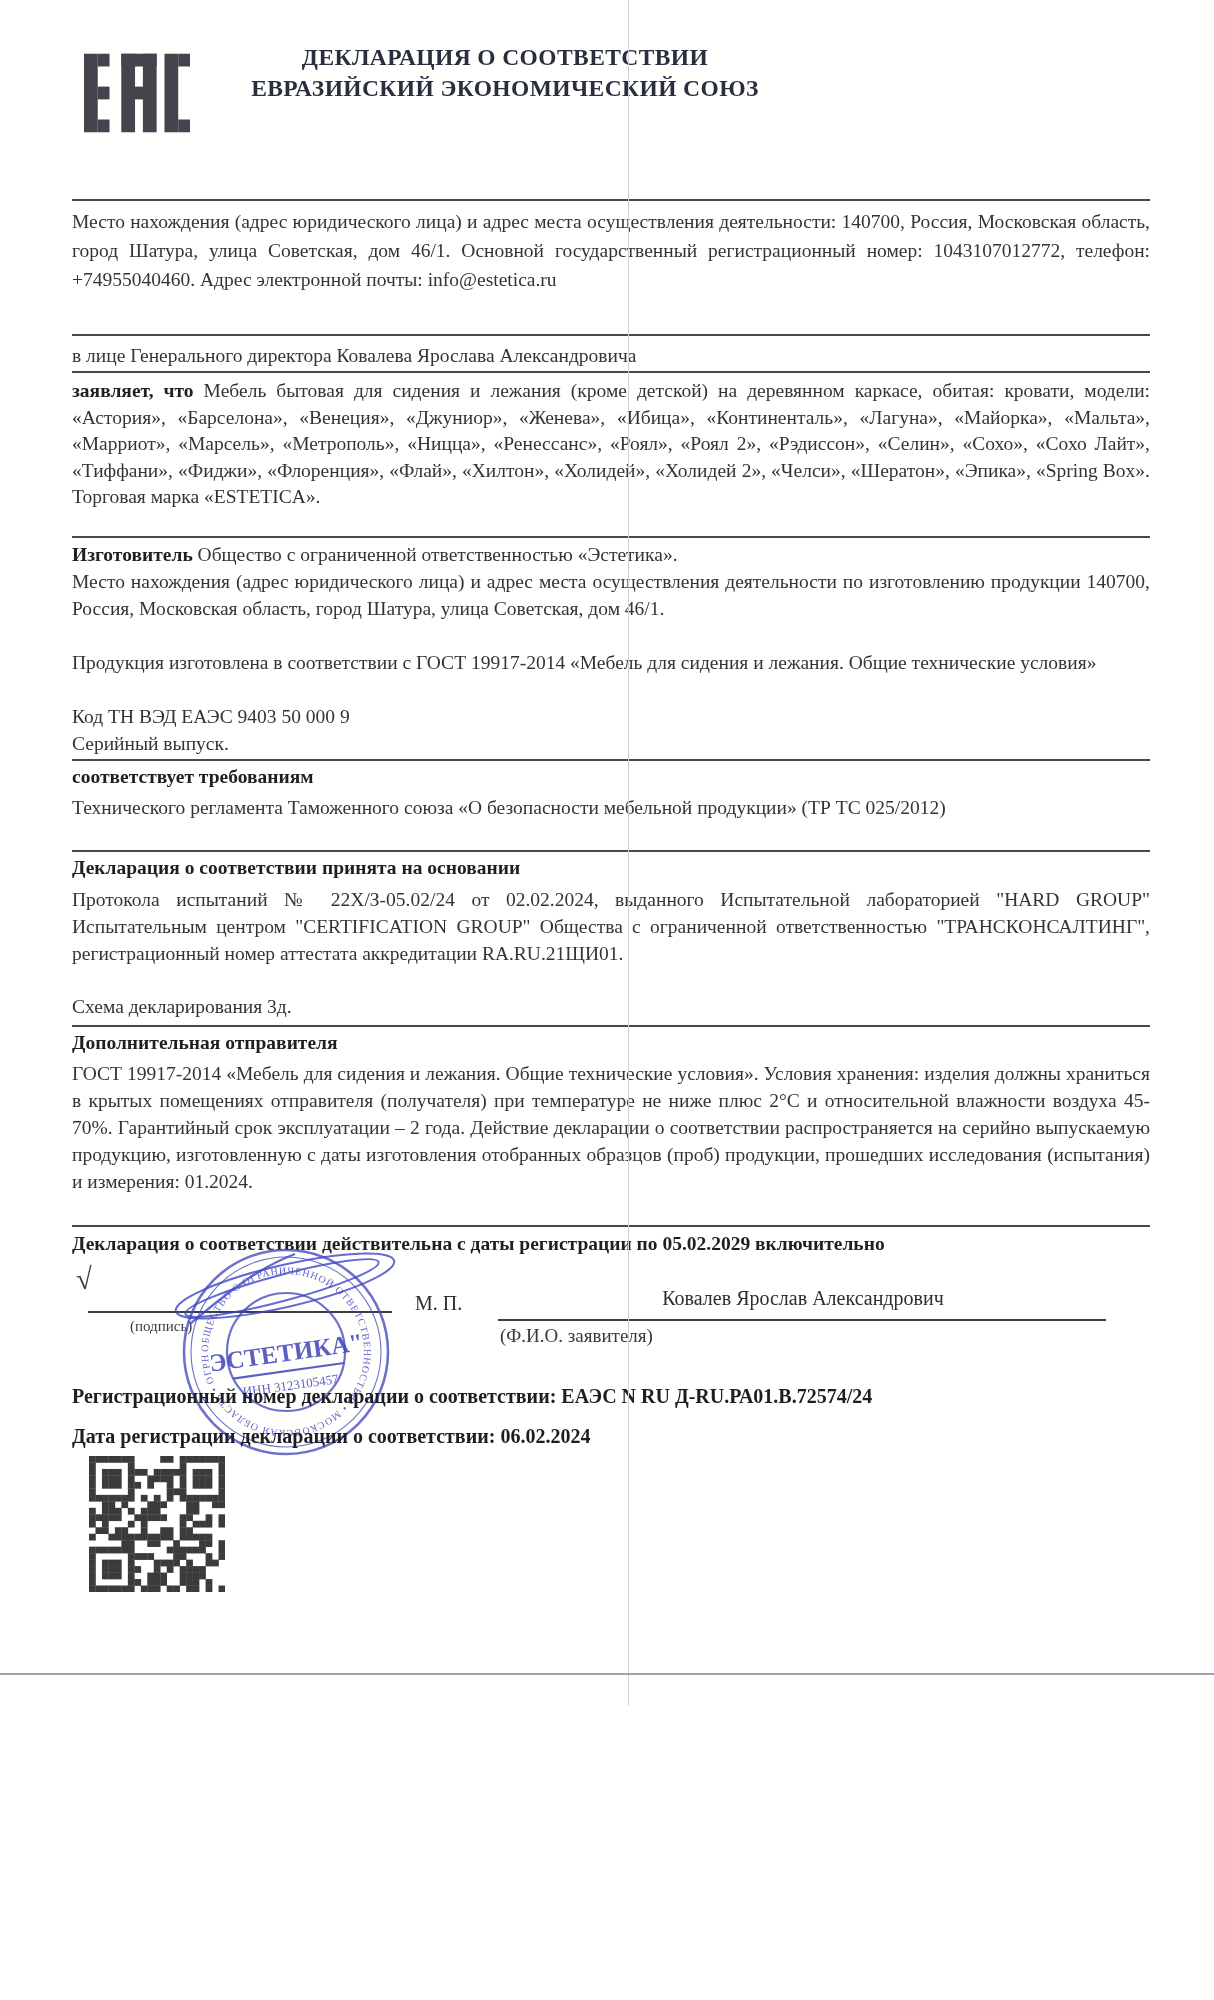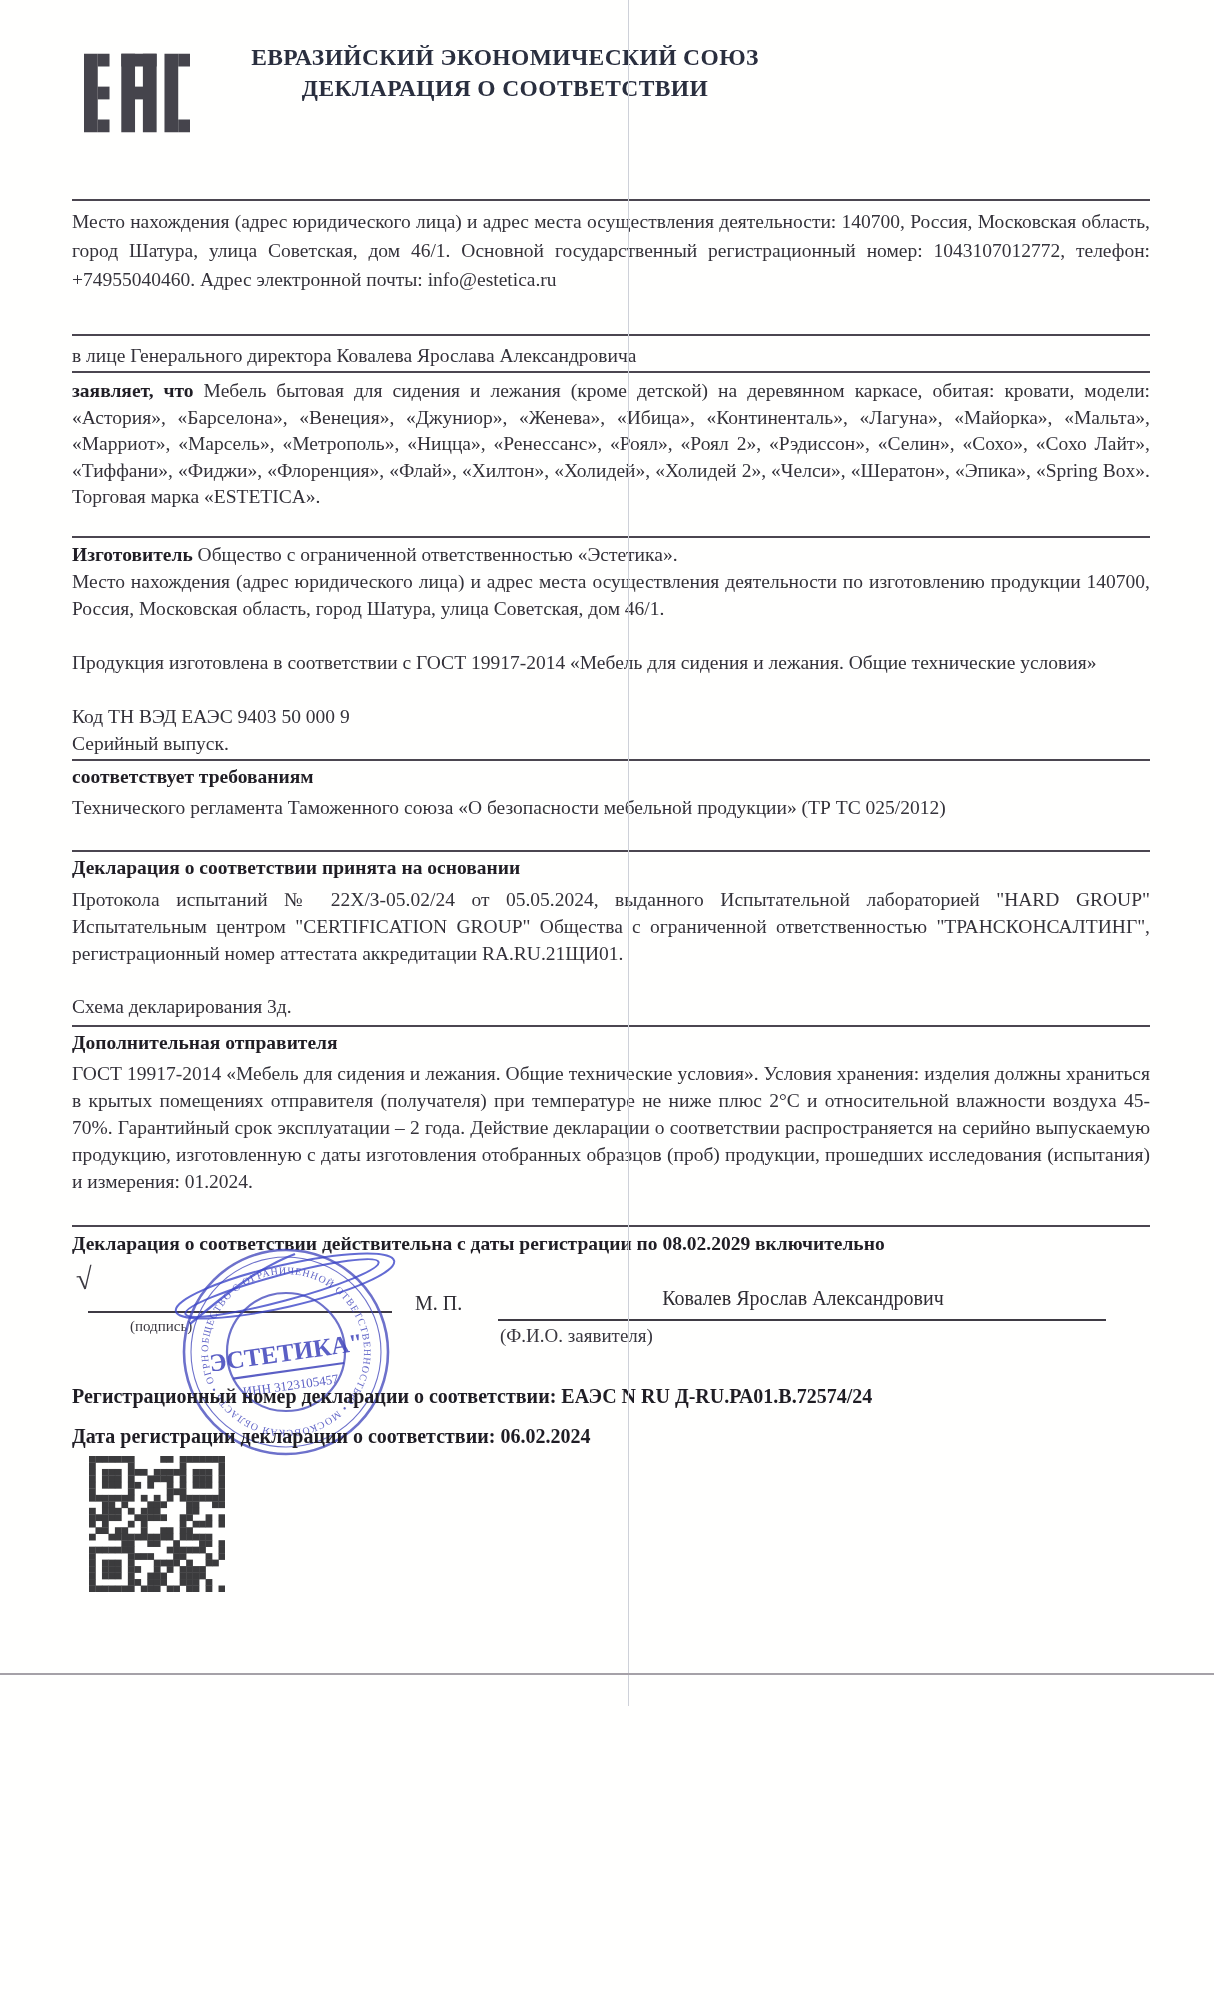--- a/index.html
+++ b/index.html
@@ -44,22 +44,22 @@
       <rect x="60" y="0" width="14" height="80"></rect>
       <rect x="38" y="0" width="36" height="13"></rect>
       <rect x="50" y="33.5" width="12" height="13"></rect>
       <rect x="82" y="0" width="14" height="80"></rect>
       <rect x="96" y="0" width="12" height="13"></rect>
       <rect x="96" y="67" width="12" height="13"></rect>
     </g>
   </svg>
 
   <div class="abs titles" style="left:170px;top:42px;width:670px">
+    <div>ДЕКЛАРАЦИЯ О СООТВЕТСТВИИ</div>
     <div>ЕВРАЗИЙСКИЙ ЭКОНОМИЧЕСКИЙ СОЮЗ</div>
-    <div>ДЕКЛАРАЦИЯ О СООТВЕТСТВИИ</div>
   </div>
 
   <div class="abs col rule" style="top:199px"></div>
 
   <div class="abs col para" style="top:207px">Место нахождения (адрес юридического лица) и адрес места осуществления деятельности: 140700, Россия, Московская область, город Шатура, улица Советская, дом 46/1. Основной государственный регистрационный номер: 1043107012772, телефон: +74955040460. Адрес электронной почты: info@estetica.ru</div>
   <div class="abs col rule" style="top:334px"></div>
 
   <div class="abs col para oneline" style="top:341px">в лице Генерального директора Ковалева Ярослава Александровича</div>
   <div class="abs col rule" style="top:371px"></div>
 
@@ -71,29 +71,29 @@
   <div class="abs col para lh27" style="top:649px">Продукция изготовлена в соответствии с ГОСТ 19917-2014 «Мебель для сидения и лежания. Общие технические условия»</div>
   <div class="abs col para lh27 oneline" style="top:703px">Код ТН ВЭД ЕАЭС 9403 50 000 9</div>
   <div class="abs col para lh27 oneline" style="top:730px">Серийный выпуск.</div>
   <div class="abs col rule" style="top:759px"></div>
 
   <div class="abs col para lh27 oneline bold" style="top:763px">соответствует требованиям</div>
   <div class="abs col para lh27" style="top:794px">Технического регламента Таможенного союза «О безопасности мебельной продукции» (ТР ТС 025/2012)</div>
   <div class="abs col rule" style="top:850px"></div>
 
   <div class="abs col para lh27 oneline bold" style="top:854px">Декларация о соответствии принята на основании</div>
-  <div class="abs col para lh27" style="top:886px">Протокола испытаний № 22Х/З-05.02/24 от 05.05.2024, выданного Испытательной лабораторией "HARD GROUP" Испытательным центром "CERTIFICATION GROUP" Общества с ограниченной ответственностью "ТРАНСКОНСАЛТИНГ", регистрационный номер аттестата аккредитации RA.RU.21ЩИ01.</div>
+  <div class="abs col para lh27" style="top:886px">Протокола испытаний № 22Х/З-05.02/24 от 02.02.2024, выданного Испытательной лабораторией "HARD GROUP" Испытательным центром "CERTIFICATION GROUP" Общества с ограниченной ответственностью "ТРАНСКОНСАЛТИНГ", регистрационный номер аттестата аккредитации RA.RU.21ЩИ01.</div>
   <div class="abs col para lh27 oneline" style="top:993px">Схема декларирования 3д.</div>
   <div class="abs col rule" style="top:1025px"></div>
 
   <div class="abs col para lh27 oneline bold" style="top:1029px">Дополнительная отправителя</div>
   <div class="abs col para lh27" style="top:1060px">ГОСТ 19917-2014 «Мебель для сидения и лежания. Общие технические условия». Условия хранения: изделия должны храниться в крытых помещениях отправителя (получателя) при температуре не ниже плюс 2°С и относительной влажности воздуха 45-70%. Гарантийный срок эксплуатации – 2 года. Действие декларации о соответствии распространяется на серийно выпускаемую продукцию, изготовленную с даты изготовления отобранных образцов (проб) продукции, прошедших исследования (испытания) и измерения: 01.2024.</div>
   <div class="abs col rule" style="top:1225px"></div>
 
-  <div class="abs col para lh27 oneline bold" style="top:1230px">Декларация о соответствии  действительна с даты регистрации по 08.02.2029 включительно</div>
+  <div class="abs col para lh27 oneline bold" style="top:1230px">Декларация о соответствии  действительна с даты регистрации по 05.02.2029 включительно</div>
 
   <div class="abs check" style="left:76px;top:1262px">√</div>
   <div class="abs sigline" style="left:88px;top:1311px;width:304px"></div>
   <div class="abs small-label" style="left:130px;top:1318px;width:220px">(подпись)</div>
   <div class="abs mp" style="left:415px;top:1292px">М. П.</div>
   <div class="abs fio-name" style="left:500px;top:1287px;width:606px">Ковалев Ярослав Александрович</div>
   <div class="abs sigline" style="left:498px;top:1319px;width:608px"></div>
   <div class="abs small-label fio-label" style="left:500px;top:1325px;width:606px">(Ф.И.О. заявителя)</div>
 
   <svg class="abs" style="left:172px;top:1243px" width="228" height="218" viewBox="0 0 228 218">

